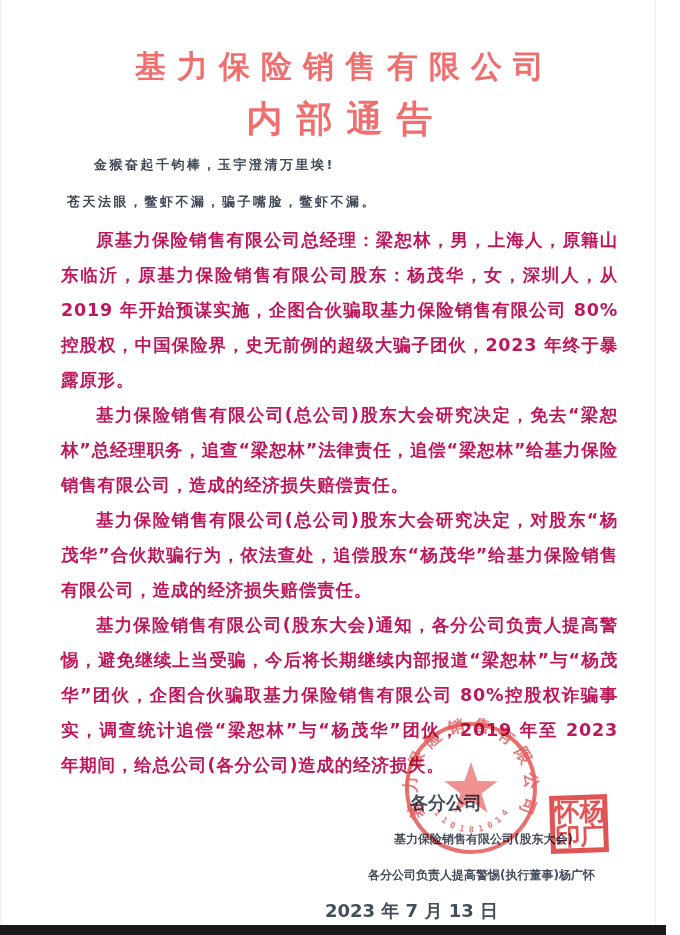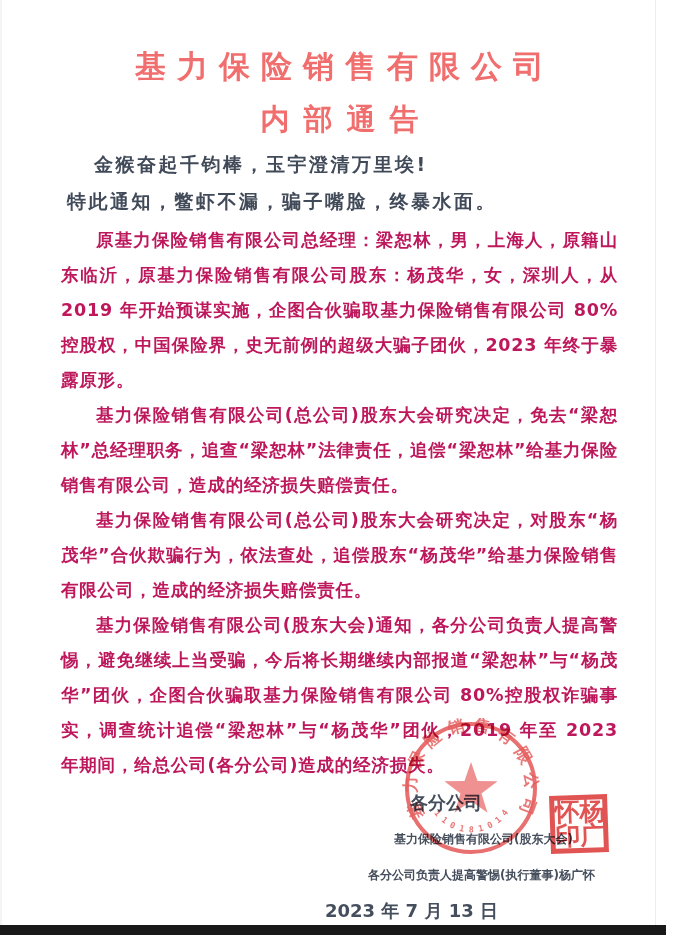--- a/index.html
+++ b/index.html
@@ -15,24 +15,24 @@
   .scan-left-edge{position:absolute;top:0;bottom:10px;left:0;width:2px;background:#f4f4f4;}
 
   .content{position:absolute;left:61px;top:44px;width:557px;color:#47505e;}
 
   .title{
     text-align:center;color:#f16e6e;font-weight:bold;
     font-size:31px;letter-spacing:11px;padding-left:11px;line-height:44px;
   }
   .subtitle{
     text-align:center;color:#f16e6e;font-weight:bold;
-    font-size:29px;letter-spacing:14px;padding-left:14px;line-height:42px;margin-top:10px;
+    font-size:36px;letter-spacing:14px;padding-left:14px;line-height:42px;margin-top:10px;
   }
   .slogans{margin-top:6px;}
-  .slogan{font-weight:bold;font-size:19px;letter-spacing:2.5px;line-height:37px;color:#414a58;}
+  .slogan{font-weight:bold;font-size:13px;letter-spacing:2.5px;line-height:37px;color:#414a58;}
   .slogan-1{padding-left:33px;}
   .slogan-2{padding-left:6px;}
 
   .para{
     margin:0;font-size:17.5px;line-height:35px;font-weight:600;
     text-align:justify;text-justify:inter-character;
     text-indent:2em;letter-spacing:0.8px;color:#be185d;
   }
   .para:first-of-type{margin-top:3px;}
 
@@ -64,21 +64,21 @@
 <body>
 
 <div class="page">
 
   <div class="content">
     <div class="title">基力保险销售有限公司</div>
     <div class="subtitle">内部通告</div>
 
     <div class="slogans">
       <div class="slogan slogan-1">金猴奋起千钧棒，玉宇澄清万里埃!</div>
-      <div class="slogan slogan-2">特此通知，鳖虾不漏，骗子嘴脸，终暴水面。</div>
+      <div class="slogan slogan-2">苍天法眼，鳖虾不漏，骗子嘴脸，鳖虾不漏。</div>
     </div>
 
     <p class="para">原基力保险销售有限公司总经理：梁恕林，男，上海人，原籍山东临沂，原基力保险销售有限公司股东：杨茂华，女，深圳人，从 2019 年开始预谋实施，企图合伙骗取基力保险销售有限公司 80%控股权，中国保险界，史无前例的超级大骗子团伙，2023 年终于暴露原形。</p>
     <p class="para">基力保险销售有限公司(总公司)股东大会研究决定，免去“梁恕林”总经理职务，追查“梁恕林”法律责任，追偿“梁恕林”给基力保险销售有限公司，造成的经济损失赔偿责任。</p>
     <p class="para">基力保险销售有限公司(总公司)股东大会研究决定，对股东“杨茂华”合伙欺骗行为，依法查处，追偿股东“杨茂华”给基力保险销售有限公司，造成的经济损失赔偿责任。</p>
     <p class="para">基力保险销售有限公司(股东大会)通知，各分公司负责人提高警惕，避免继续上当受骗，今后将长期继续内部报道“梁恕林”与“杨茂华”团伙，企图合伙骗取基力保险销售有限公司 80%控股权诈骗事实，调查统计追偿“梁恕林”与“杨茂华”团伙，2019 年至 2023 年期间，给总公司(各分公司)造成的经济损失。</p>
 
     <div class="closing">各分公司</div>
     <div class="sig sig-1">基力保险销售有限公司(股东大会)</div>
     <div class="sig sig-2">各分公司负责人提高警惕(执行董事)杨广怀</div>

